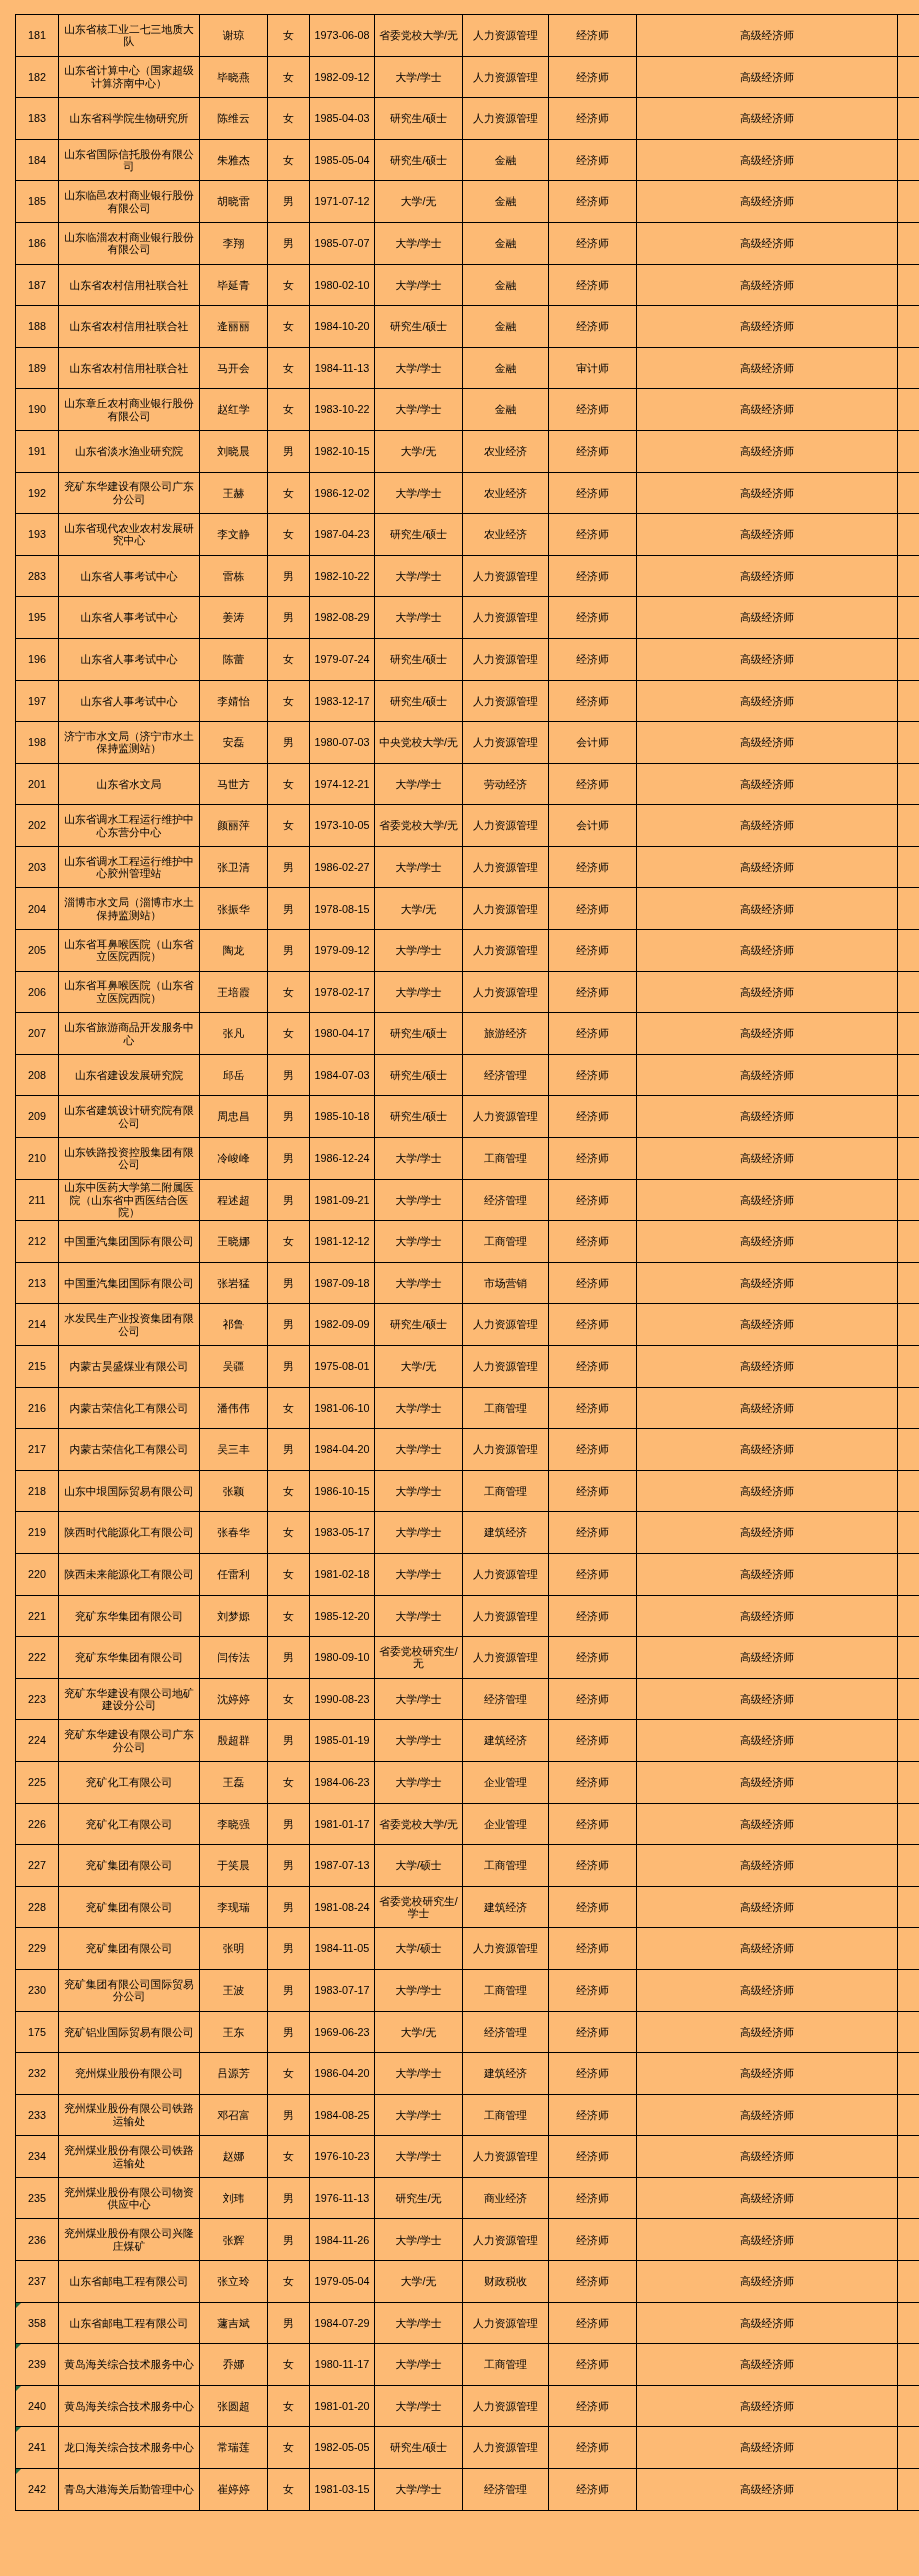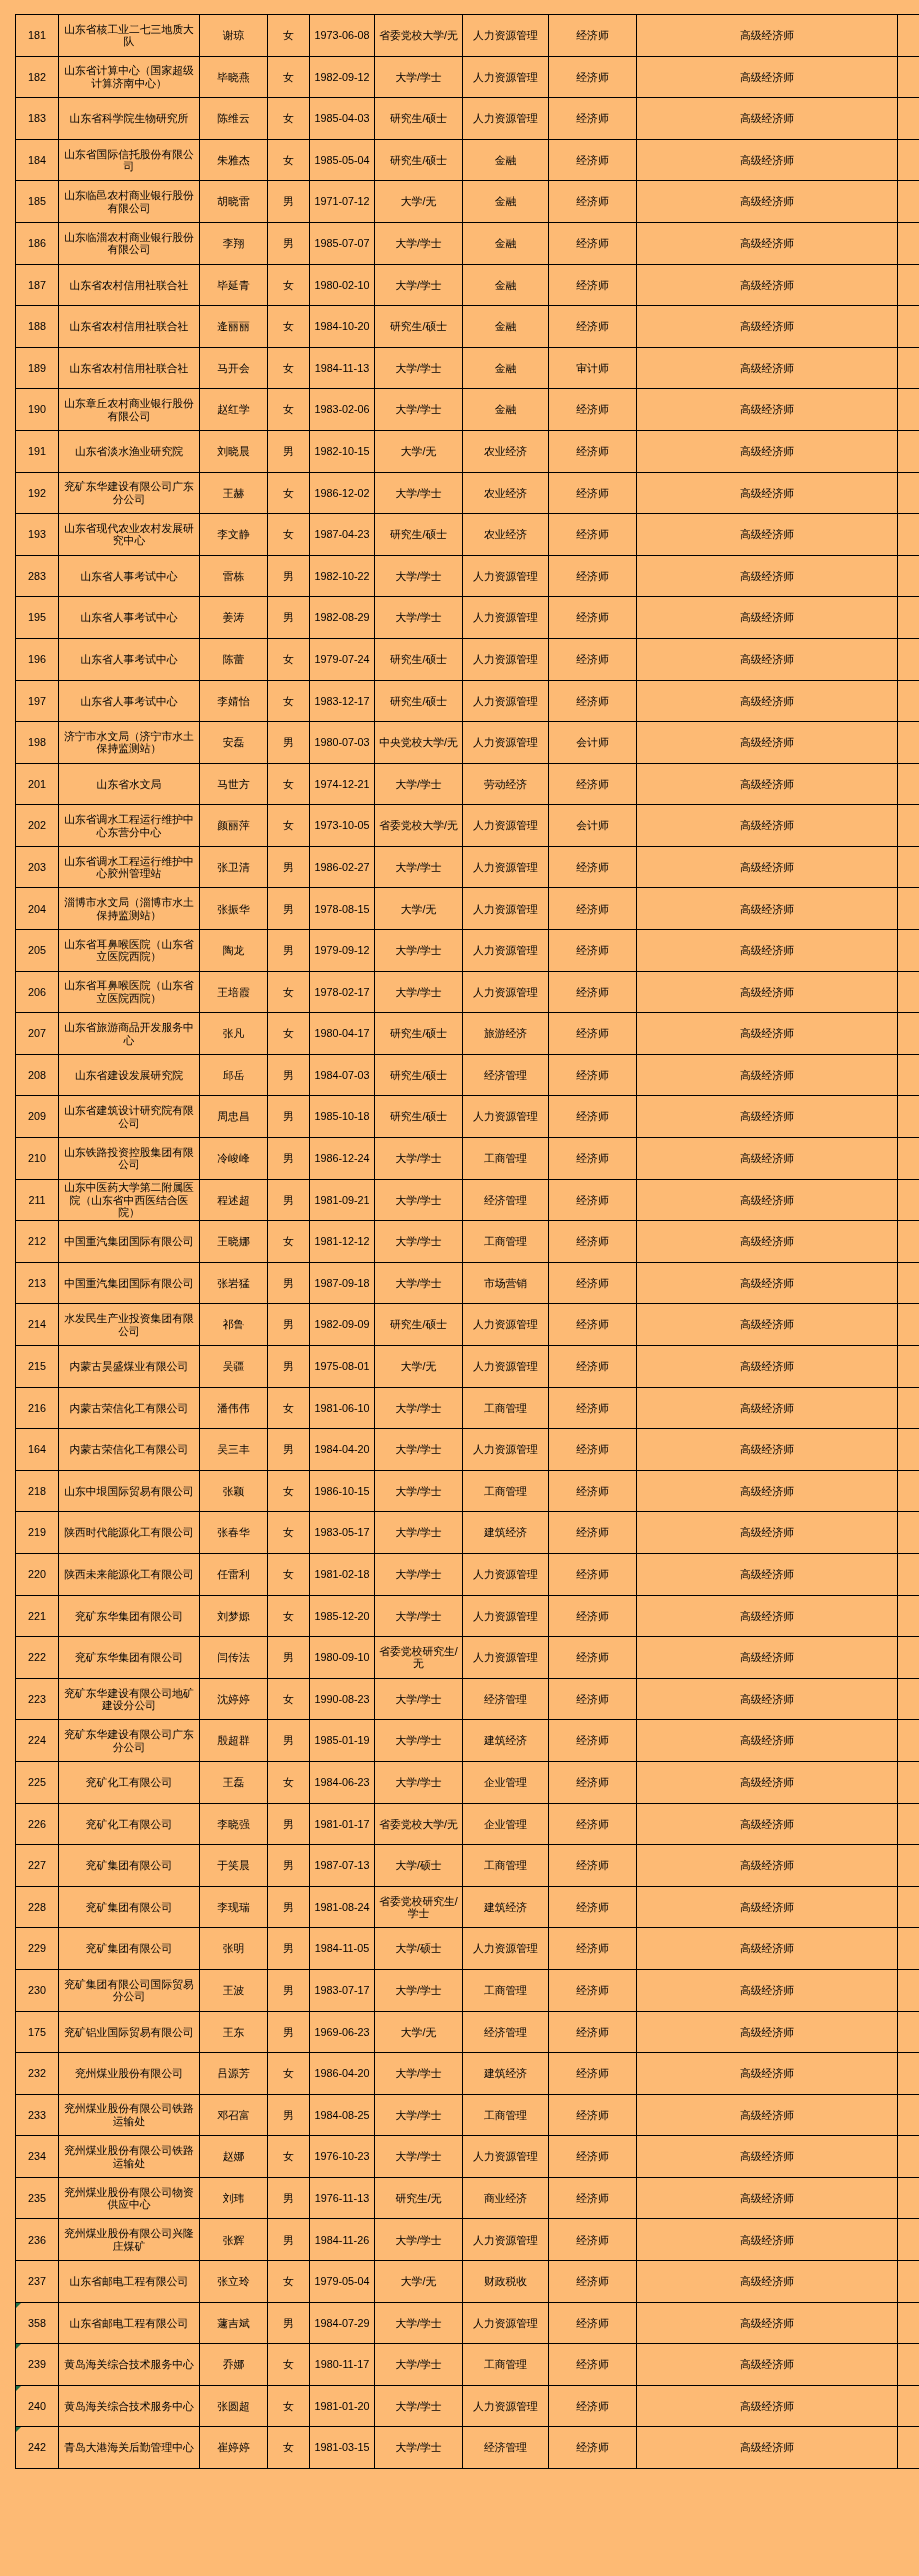--- a/index.html
+++ b/index.html
@@ -167,21 +167,21 @@
       <td class="c-major">金融</td>
       <td class="c-title">审计师</td>
       <td class="c-qual">高级经济师</td>
       <td class="c-empty"></td>
     </tr>
         <tr>
       <td class="c-num">190</td>
       <td class="c-org">山东章丘农村商业银行股份有限公司</td>
       <td class="c-name">赵红学</td>
       <td class="c-gender">女</td>
-      <td class="c-birth">1983-02-06</td>
+      <td class="c-birth">1983-10-22</td>
       <td class="c-edu">大学/学士</td>
       <td class="c-major">金融</td>
       <td class="c-title">经济师</td>
       <td class="c-qual">高级经济师</td>
       <td class="c-empty"></td>
     </tr>
         <tr>
       <td class="c-num">191</td>
       <td class="c-org">山东省淡水渔业研究院</td>
       <td class="c-name">刘晓晨</td>
@@ -463,21 +463,21 @@
       <td class="c-name">潘伟伟</td>
       <td class="c-gender">女</td>
       <td class="c-birth">1981-06-10</td>
       <td class="c-edu">大学/学士</td>
       <td class="c-major">工商管理</td>
       <td class="c-title">经济师</td>
       <td class="c-qual">高级经济师</td>
       <td class="c-empty"></td>
     </tr>
         <tr>
-      <td class="c-num">164</td>
+      <td class="c-num">217</td>
       <td class="c-org">内蒙古荣信化工有限公司</td>
       <td class="c-name">吴三丰</td>
       <td class="c-gender">男</td>
       <td class="c-birth">1984-04-20</td>
       <td class="c-edu">大学/学士</td>
       <td class="c-major">人力资源管理</td>
       <td class="c-title">经济师</td>
       <td class="c-qual">高级经济师</td>
       <td class="c-empty"></td>
     </tr>
@@ -745,20 +745,32 @@
       <td class="c-qual">高级经济师</td>
       <td class="c-empty"></td>
     </tr>
         <tr>
       <td class="c-num flagged">240</td>
       <td class="c-org">黄岛海关综合技术服务中心</td>
       <td class="c-name">张圆超</td>
       <td class="c-gender">女</td>
       <td class="c-birth">1981-01-20</td>
       <td class="c-edu">大学/学士</td>
+      <td class="c-major">人力资源管理</td>
+      <td class="c-title">经济师</td>
+      <td class="c-qual">高级经济师</td>
+      <td class="c-empty"></td>
+    </tr>
+        <tr>
+      <td class="c-num flagged">241</td>
+      <td class="c-org">龙口海关综合技术服务中心</td>
+      <td class="c-name">常瑞莲</td>
+      <td class="c-gender">女</td>
+      <td class="c-birth">1982-05-05</td>
+      <td class="c-edu">研究生/硕士</td>
       <td class="c-major">人力资源管理</td>
       <td class="c-title">经济师</td>
       <td class="c-qual">高级经济师</td>
       <td class="c-empty"></td>
     </tr>
         <tr>
       <td class="c-num flagged">242</td>
       <td class="c-org">青岛大港海关后勤管理中心</td>
       <td class="c-name">崔婷婷</td>
       <td class="c-gender">女</td>

